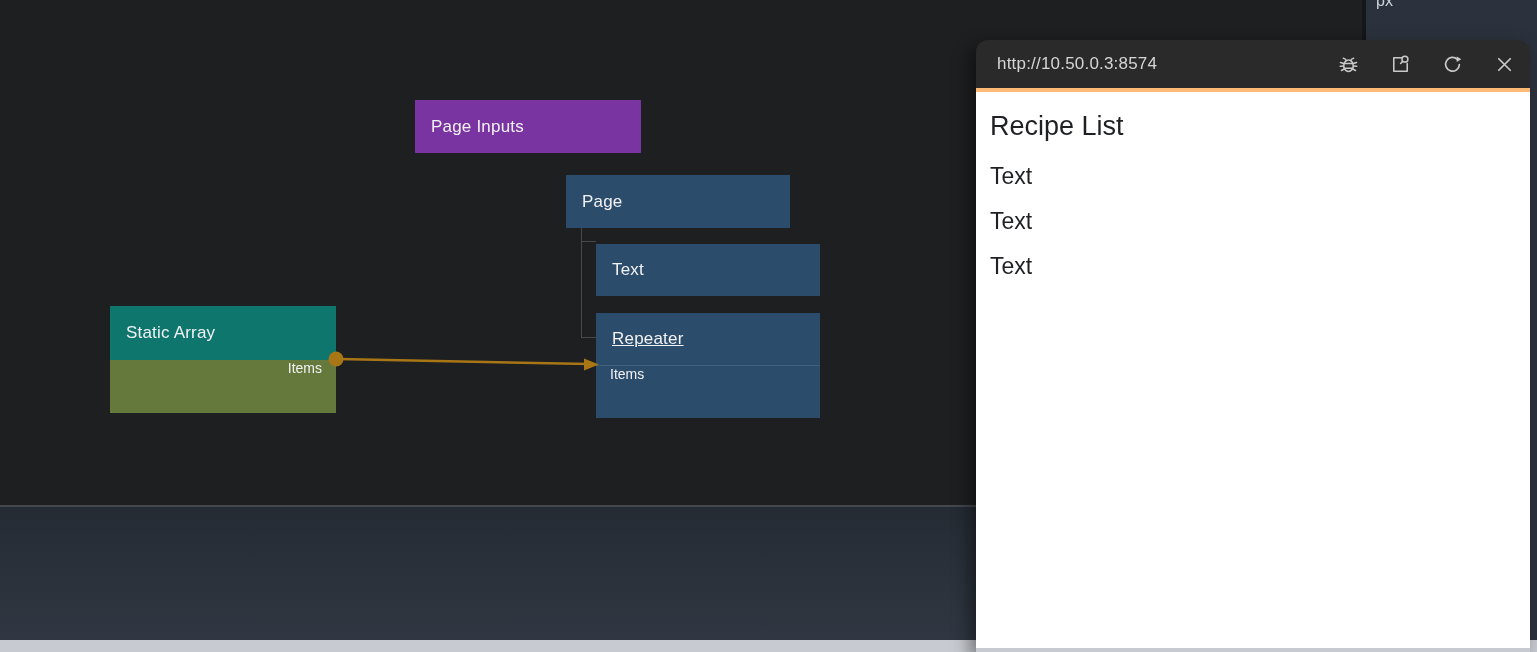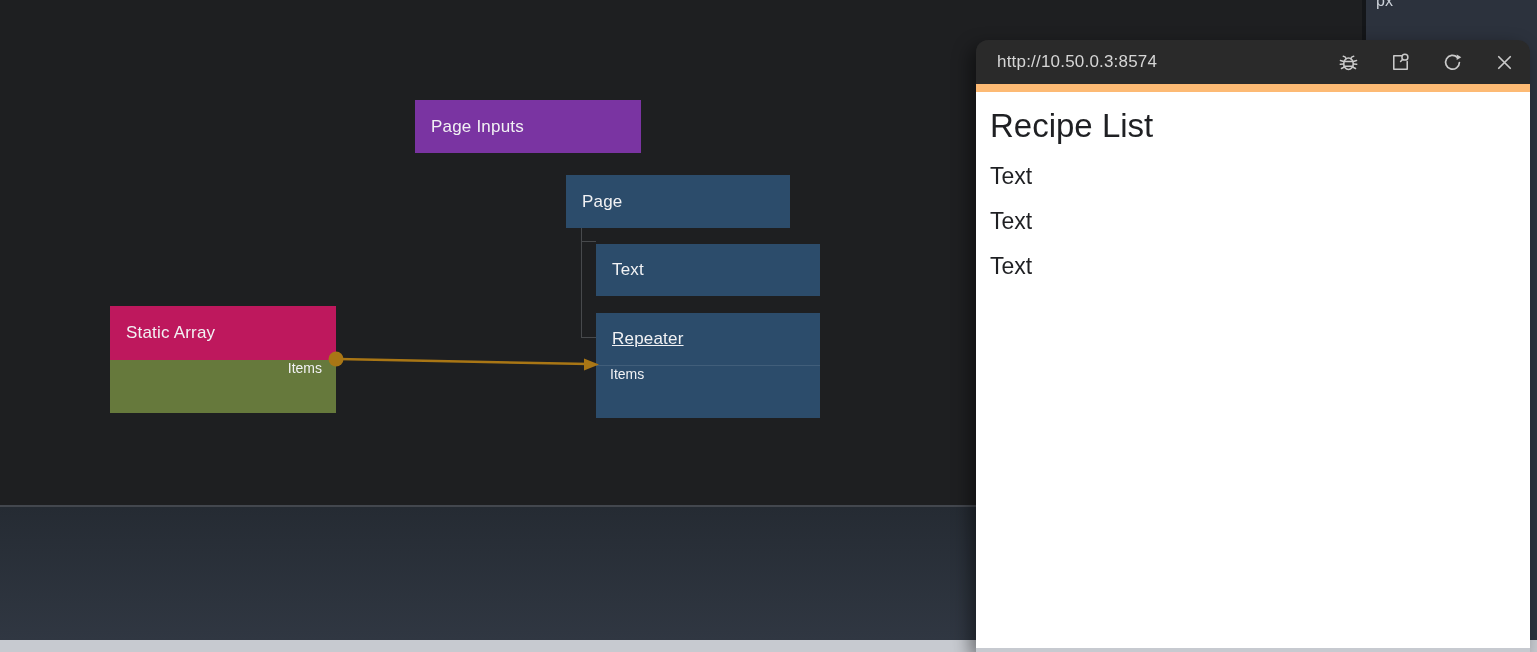--- a/index.html
+++ b/index.html
@@ -18,21 +18,21 @@
   .node-page-inputs { left:415px; top:72px;  width:226px; height:53px; background:#7a34a2; }
   .node-page        { left:566px; top:147px; width:224px; height:53px; background:#2c4c6b; }
   .node-text        { left:596px; top:216px; width:224px; height:52px; background:#2c4c6b; }
   .node-page-inputs .node-header, .node-page .node-header, .node-text .node-header { height:100%; }
 
   .node-repeater { left:596px; top:285px; width:224px; background:#2c4c6b; }
   .node-repeater .node-header { height:52px;text-decoration:underline; }
   .node-repeater .node-port   { height:53px; border-top:1px solid rgba(255,255,255,.10); }
 
   .node-static-array { left:110px; top:278px; width:226px; }
-  .node-static-array .node-header { height:54px; background:#be185d;text-align:right; }
+  .node-static-array .node-header { height:54px; background:#0f766e;text-align:right; }
   .node-static-array .node-port   { height:53px; background:#66793c;
                                     justify-content:flex-end; }
 
   .tree-line { position:absolute; background:#47494c; }
   .tl-v  { left:581px; top:200px; width:1px; height:137px; }
   .tl-h1 { left:581px; top:241px; width:15px; height:1px; }
   .tl-h2 { left:581px; top:337px; width:15px; height:1px; }
 
   .edge-svg { position:absolute; inset:0; width:1537px; height:652px;
               pointer-events:none; z-index:3; }
@@ -50,30 +50,30 @@
                  overflow:hidden; z-index:2; }
   .unit-label { position:absolute; top:-8px; left:10px; font-size:16px;
                 color:#ccd1d9; }
 
   
   .preview { position:absolute; left:976px; top:40px; width:554px; height:612px;
              border-radius:12px 12px 0 0; overflow:hidden; z-index:5;
              box-shadow:-6px 6px 18px rgba(0,0,0,.45); }
   .preview-header { height:52px; background:#2a2a2a; display:flex;
                     align-items:center; padding:0 14px 0 21px;
-                    border-bottom:8px solid #fdba74; }
+                    border-bottom:4px solid #fdba74; }
   .preview-url { flex:1; color:#d6d6d6; font-size:17px; letter-spacing:.2px;
                  white-space:nowrap; overflow:hidden; }
   .preview-icons { display:flex; gap:28px; align-items:center; }
   .icon-btn { width:24px; height:24px; display:flex; align-items:center;
               justify-content:center; cursor:pointer; background:none; border:none; }
   .icon-btn svg { width:23px; height:23px; }
   .preview-content { height:556px; background:#ffffff; color:#1f2023;
                      padding:14px 0 0 14px; }
-  .page-title { font-size:33px; font-weight:400; line-height:40px;
+  .page-title { font-size:27px; font-weight:400; line-height:40px;
                 margin-bottom:8px; }
   .text-item { font-size:23px; font-weight:400; line-height:45px; }
 </style>
 </head>
 <body>
 
 <div class="stage">
 
   <div class="canvas">
 

